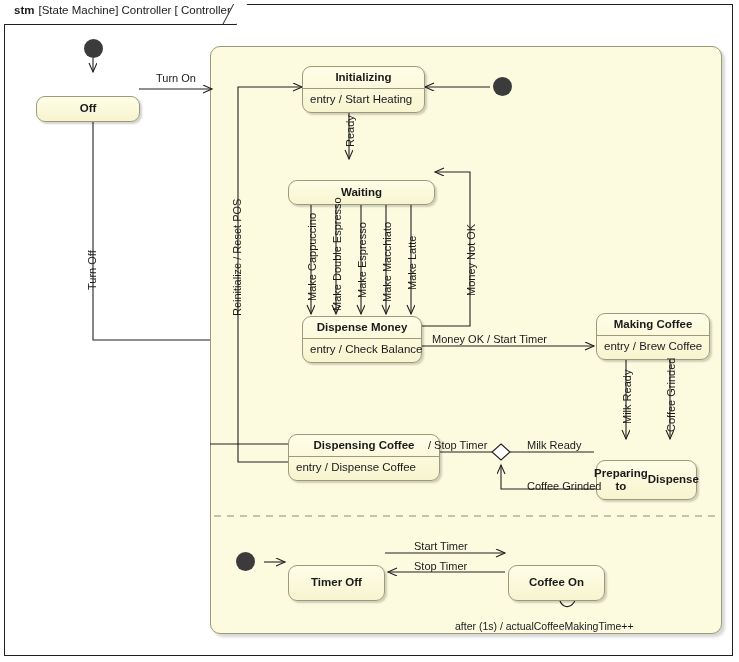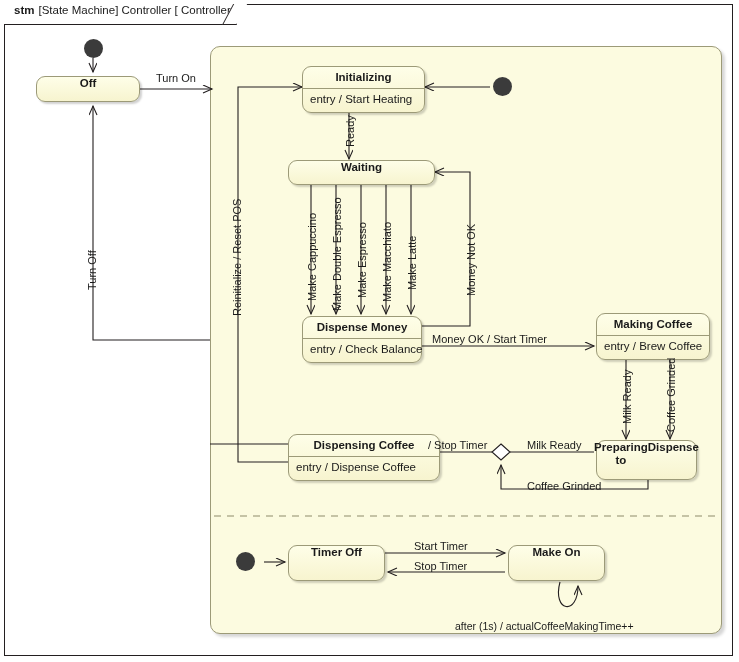--- a/index.html
+++ b/index.html
@@ -17,21 +17,21 @@
                   border-left:1px solid #231f20;transform:skewX(-28deg);transform-origin:bottom left;
                   border-bottom:1px solid #231f20;box-sizing:border-box;}
 
   
   svg.layer{position:absolute;left:0;top:0;width:739px;height:662px;overflow:visible;}
 
   
   .state{position:absolute;box-sizing:border-box;border:1px solid #9c9a78;border-radius:9px;
          background:linear-gradient(#fefee8,#f7f4cf);box-shadow:2px 2px 2px rgba(0,0,0,0.18);}
   .state .nm{font-size:11.5px;font-weight:bold;color:#1a1a1a;text-align:center;line-height:1.15;}
-  .state.simple{display:flex;justify-content:center;}
+  .state.simple{display:flex;align-items:center;justify-content:center;margin-top:20px;}
   .state.comp .nm{padding:4px 6px 4px;}
   .state .sep{height:1px;background:#9c9a78;}
   .state .act{font-size:11.5px;color:#1a1a1a;padding:4px 7px;white-space:nowrap;}
 
   
   .region{position:absolute;box-sizing:border-box;border:1px solid #9c9a78;border-radius:10px;
           background:#fcfbe0;box-shadow:3px 3px 3px rgba(0,0,0,0.16);}
 
   
   .initnode{position:absolute;width:19px;height:19px;border-radius:50%;background:#3b3b3b;}
@@ -147,21 +147,21 @@
     <div class="nm">Dispensing Coffee</div>
     <div class="sep"></div>
     <div class="act">entry / Dispense Coffee</div>
   </div>
 
   <div class="state simple" style="left:288px;top:545px;width:97px;height:36px;">
     <div class="nm">Timer Off</div>
   </div>
 
   <div class="state simple" style="left:508px;top:545px;width:97px;height:36px;">
-    <div class="nm">Make On</div>
+    <div class="nm">Coffee On</div>
   </div>
 
   <div class="lbl" style="left:156px;top:73px;">Turn On</div>
   <div class="lbl vert" style="left:87px;top:290px;">Turn Off</div>
   <div class="lbl vert" style="left:232px;top:316px;">Reinitialize / Reset POS</div>
 
   <div class="lbl vert" style="left:345px;top:147px;">Ready</div>
 
   <div class="lbl vert" style="left:307px;top:301px;">Make Cappuccino</div>
   <div class="lbl vert" style="left:332px;top:311px;">Make Double Espresso</div>

